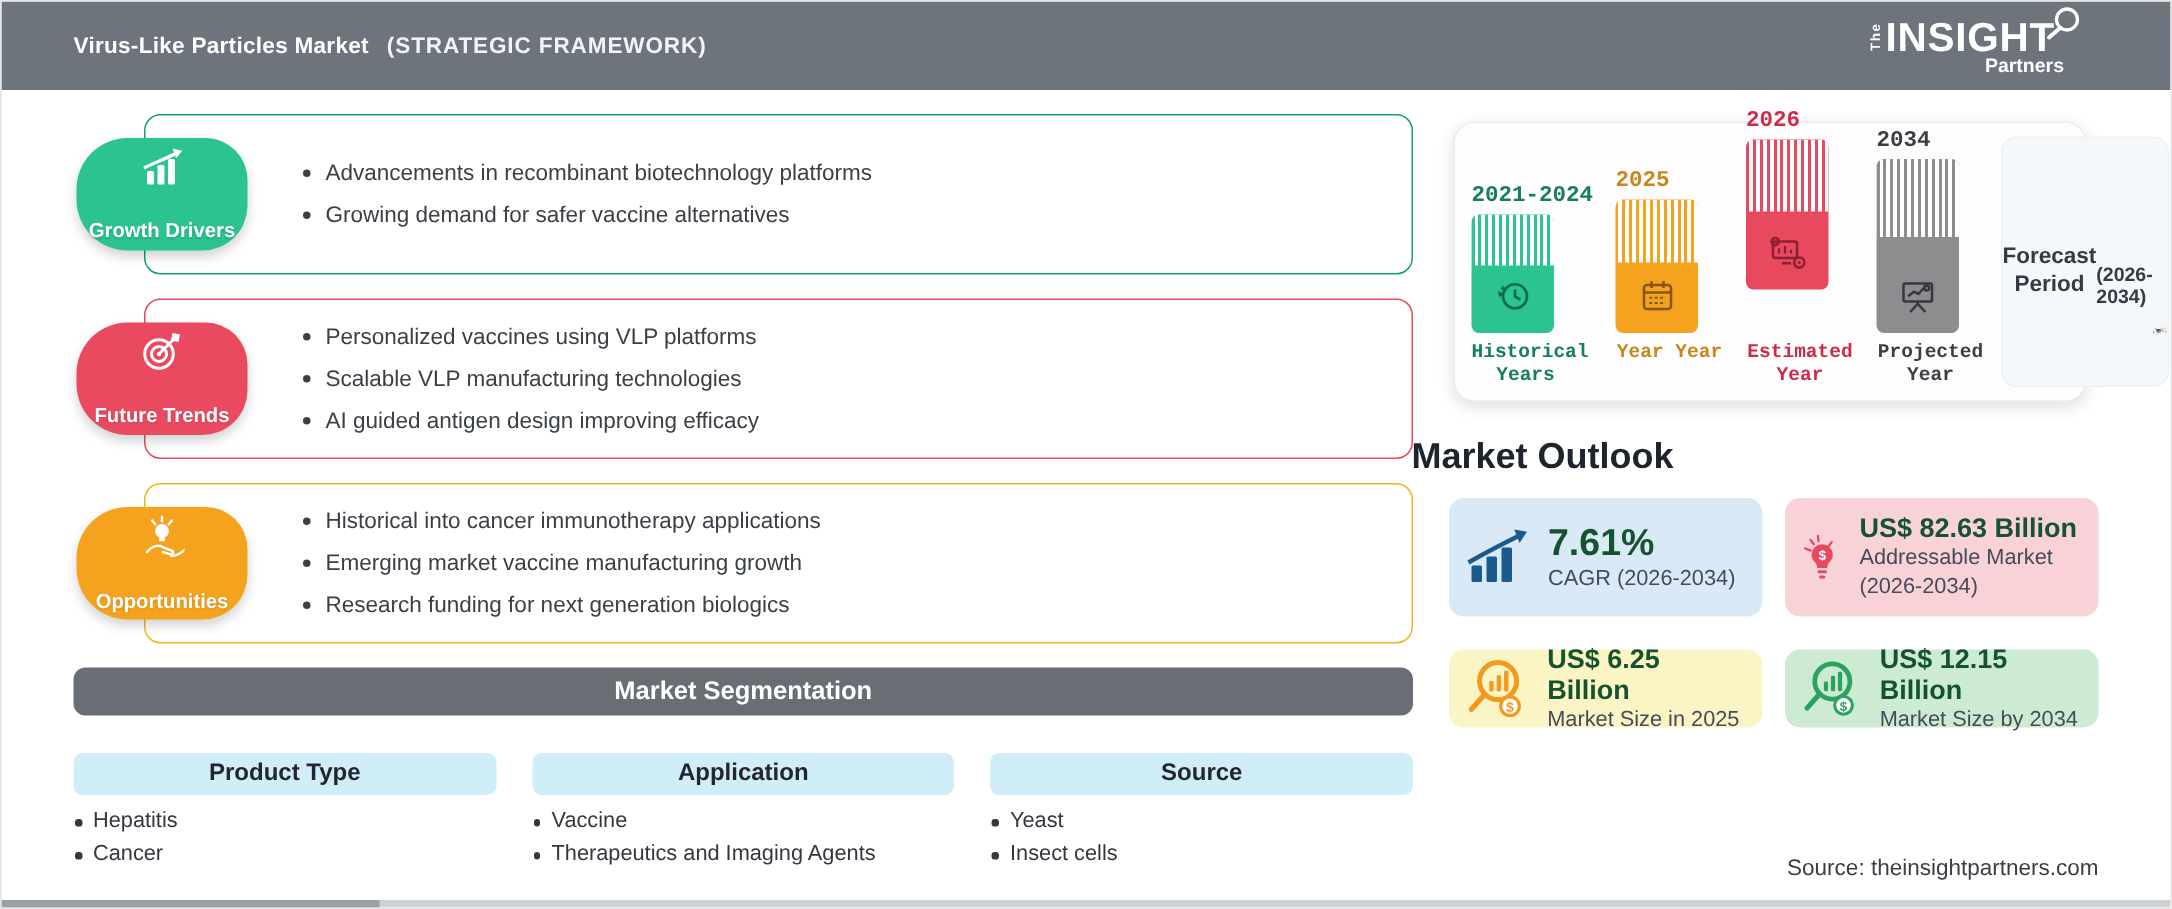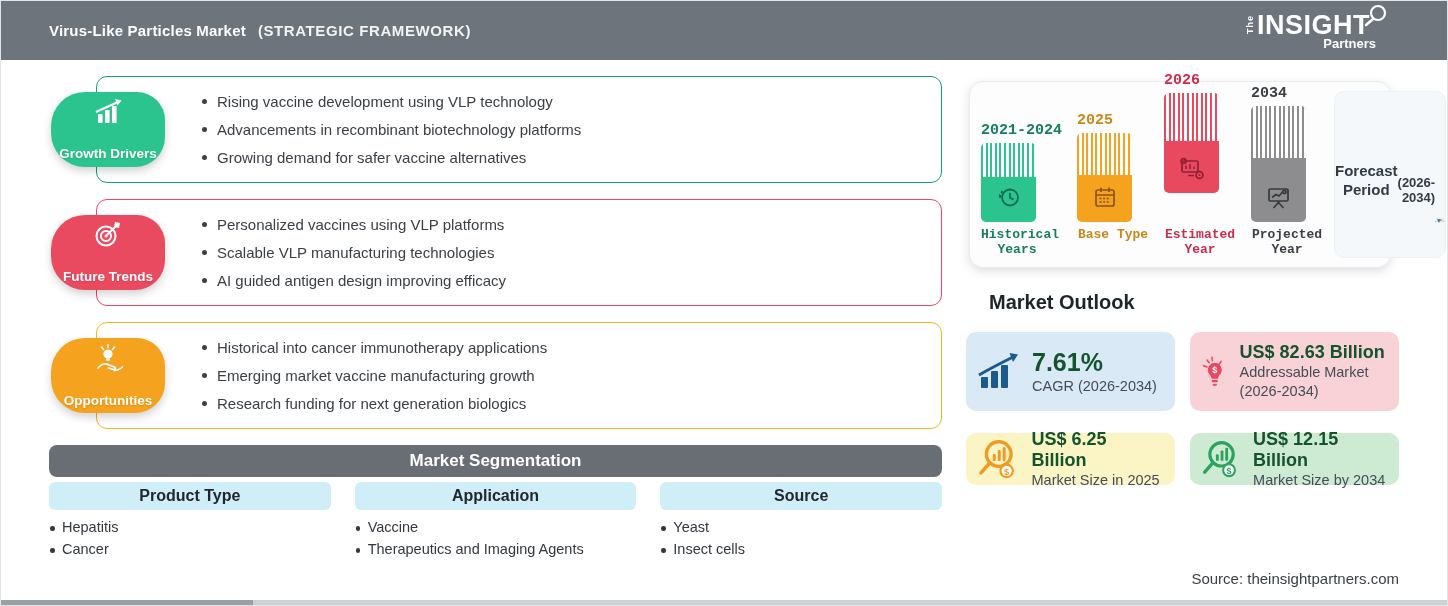--- a/index.html
+++ b/index.html
@@ -39,21 +39,21 @@
            border-radius:34px 28px 30px 34px; box-shadow:0 4px 8px rgba(0,0,0,.18); }
   .badge.green  { background:#2bc48f; }
   .badge.red    { background:#e94a60; }
   .badge.orange { background:#f5a31f; }
   .badge-label { color:#fff; font-size:13.5px; font-weight:700; text-shadow:0 1px 2px rgba(0,0,0,.15); }
 
   
   .seg-bar { margin-top:1px; width:893px; height:32px; background:#686e74; border-radius:8px;
              display:flex; align-items:center; justify-content:center; }
   .seg-title { color:#fff; font-size:17px; font-weight:700; }
-  .seg-cols { display:flex; gap:24px; margin-top:5px; }
+  .seg-cols { display:flex; gap:24px; margin-top:25px; }
   .seg-col { width:282px; }
   .seg-head { height:28px; background:#cfeef8; border-radius:6px; display:flex; align-items:center;
               justify-content:center; font-size:16px; font-weight:700; color:#23272d; }
   .seg-items { list-style:none; margin-top:9px; }
   .seg-items li { position:relative; font-size:14.5px; color:#33383f; padding-left:13px; margin:6px 0; }
   .seg-items li::before { content:""; position:absolute; left:1px; top:7px; width:4.5px; height:4.5px;
               border-radius:50%; background:#33383f; }
 
   
   .timeline-card { position:absolute; left:968px; top:80px; width:422px; height:187px; background:#fdfdfe;
@@ -71,25 +71,25 @@
   .bar.c-green  { background:#2bc48f; height:79px; }  .bar.c-green::before  { height:34px; }
   .bar.c-orange { background:#f5a31f; height:89px; }  .bar.c-orange::before { height:42px; }
   .bar.c-red    { background:#e8495e; height:100px; } .bar.c-red::before    { height:48px; }
   .bar.c-gray   { background:#8d8d90; height:116px; } .bar.c-gray::before   { height:52px; }
   .t-green  { color:#157e60; } .t-orange { color:#c9861b; }
   .t-red    { color:#cc2c4c;margin-top:35px; } .t-gray   { color:#3a3f45; }
   .forecast { width:112px; background:#f5f8fa; border:1px solid #eef1f4; border-radius:10px;
               display:flex; align-items:center; padding-top:13px; }
   .forecast-title { font-size:15px; font-weight:800; color:#333b44; text-align:center; line-height:1.25;
                     width:70px; }
-  .forecast-range { font-size:13px; font-weight:700; color:#333b44; margin-top:18px;text-align:right; }
+  .forecast-range { font-size:13px; font-weight:700; color:#333b44; margin-top:18px; }
   .forecast-illo { margin-top:auto; margin-bottom:6px; }
 
   
-  .outlook-title { position:absolute; left:988px; top:290px; font-size:20px; font-weight:800; color:#1e242b; }
+  .outlook-title { position:absolute; left:940px; top:290px; font-size:24px; font-weight:800; color:#1e242b; }
   .outlook-grid { position:absolute; left:965px; top:331px; width:433px; display:grid;
                   grid-template-columns:209px 209px; column-gap:15px; row-gap:22px; }
   .stat-card { border-radius:10px; display:flex; align-items:center; gap:10px; padding:8px 10px; }
   .stat-card.row1 { height:79px; }
   .stat-card.row2 { height:52px; }
   .stat-card.blue   { background:#d9e9f5; }
   .stat-card.pink   { background:#f8d2d7; }
   .stat-card.yellow { background:#fbf4c5; }
   .stat-card.green  { background:#cdebd3; }
   .stat-text { display:flex; flex-direction:column; }
@@ -136,21 +136,20 @@
           <rect x="8" y="15" width="4.6" height="9" rx="1" fill="#fff"></rect>
           <rect x="15" y="11" width="4.6" height="13" rx="1" fill="#fff"></rect>
           <rect x="22" y="7" width="4.6" height="17" rx="1" fill="#fff"></rect>
           <path d="M6 13 C 14 9 20 7 28 3" stroke="#fff" stroke-width="2.2" fill="none"></path>
           <polygon points="25,0 31.5,1.5 27.5,6.5" fill="#fff"></polygon>
         </svg>
         <span class="badge-label">Growth Drivers</span>
       </div>
       <div class="fw-box green">
         <ul>
-          <li>Rising vaccine development using VLP technology</li>
           <li>Advancements in recombinant biotechnology platforms</li>
           <li>Growing demand for safer vaccine alternatives</li>
         </ul>
       </div>
     </div>
 
     <div class="fw-row">
       <div class="badge red">
         <svg width="30" height="28" viewBox="0 0 30 28">
           <circle cx="13" cy="15" r="9.5" fill="none" stroke="#fff" stroke-width="2"></circle>
@@ -244,21 +243,21 @@
             <rect x="4" y="6" width="18" height="16" rx="2"></rect>
             <line x1="4" y1="11" x2="22" y2="11"></line>
             <line x1="9" y1="3.5" x2="9" y2="8"></line>
             <line x1="17" y1="3.5" x2="17" y2="8"></line>
             <g stroke-width="1.3">
               <line x1="7.5" y1="14.5" x2="18.5" y2="14.5" stroke-dasharray="2 1.6"></line>
               <line x1="7.5" y1="18" x2="18.5" y2="18" stroke-dasharray="2 1.6"></line>
             </g>
           </svg>
         </div>
-        <div class="bar-label t-orange">Base Type</div>
+        <div class="bar-label t-orange">Year Year</div>
       </div>
 
       <div class="bar-group">
         <div class="bar-year t-red">2026</div>
         <div class="bar c-red">
           <svg class="bar-icon" width="28" height="26" viewBox="0 0 28 26" fill="none" stroke="#8e1f33" stroke-width="1.7">
             <rect x="4" y="5" width="16" height="11" rx="1.5"></rect>
             <g stroke-width="1.5">
               <line x1="8" y1="13" x2="8" y2="9.5"></line>
               <line x1="12" y1="13" x2="12" y2="8"></line>

